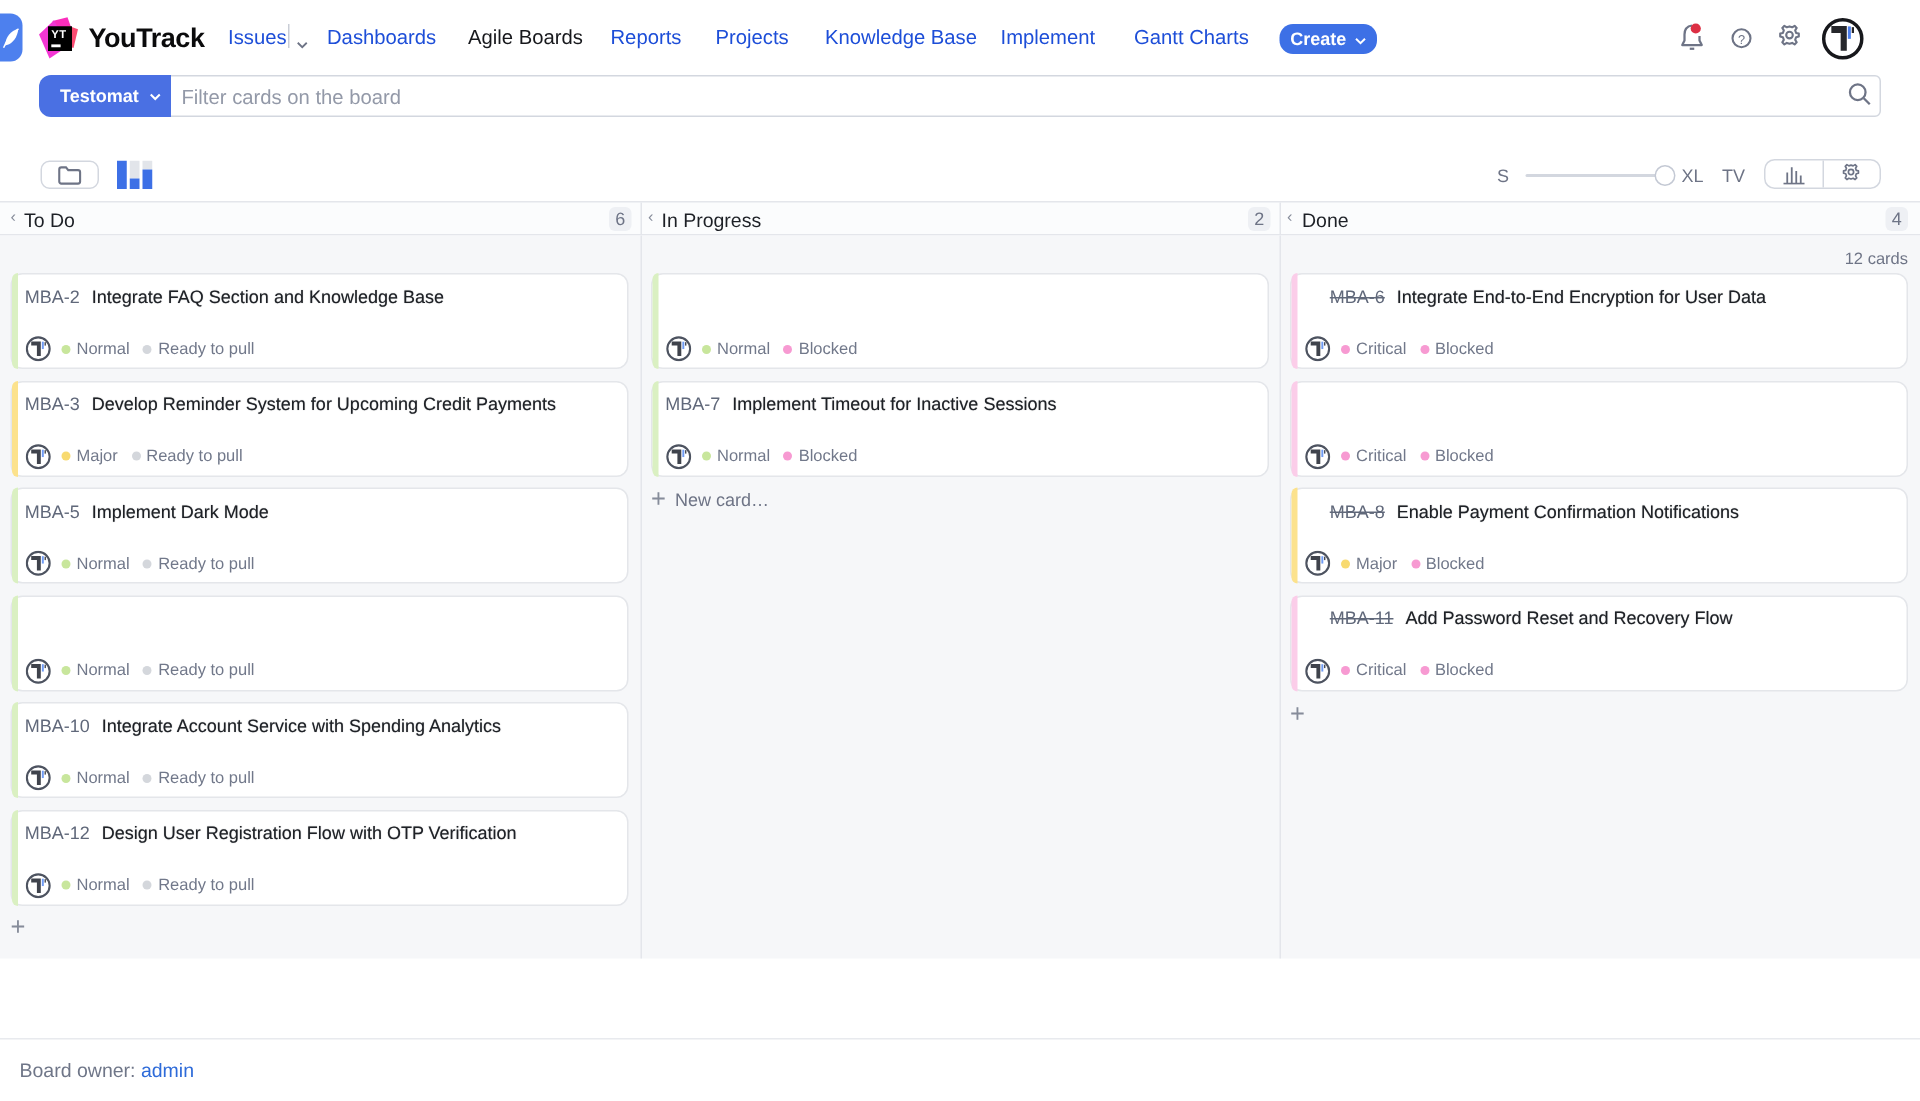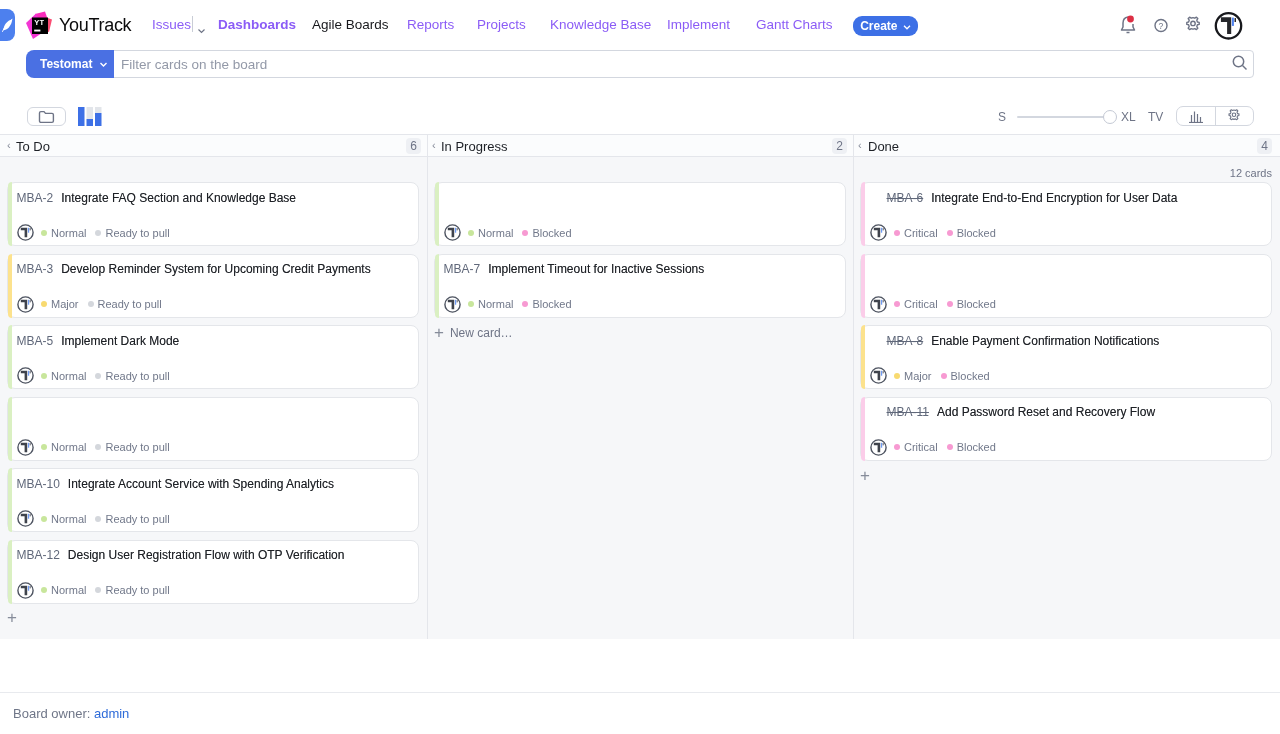--- a/index.html
+++ b/index.html
@@ -3,22 +3,22 @@
 <meta charset="utf-8">
 <style>
 * { margin:0; padding:0; box-sizing:border-box; }
 html,body { width:1280px; height:734px; font-family:"Liberation Sans",sans-serif; background:#fff; overflow:hidden; }
 .abs { position:absolute; }
 #page { position:relative; width:1020px; height:734px; }
 
 
 #sidetab { left:0; top:9px; width:15px; height:31.5px; background:#4d80ee; border-radius:0 8px 8px 0; }
 #ytlogo { left:25px; top:11px; }
-#brand { left:59px; top:15px; font-size:18px; font-weight:normal; color:#0b0b0c; letter-spacing:-0.3px; }
-.nav { top:17px; font-size:13.5px; color:#8b5cf6; }
+#brand { left:59px; top:15px; font-size:18px; font-weight:bold; color:#0b0b0c; letter-spacing:-0.3px; }
+.nav { top:17px; font-size:13.5px; color:#1d4ed8; }
 .nav.cur { color:#17181c; }
 #navdiv { left:192px; top:16px; width:1px; height:16px; background:#c9cdd6; }
 #navchev { left:197px; top:20px; }
 #createbtn { left:853px; top:16px; width:65px; height:20px; background:#3d70e6; border-radius:9px; color:#fff; font-size:12px; font-weight:bold; text-align:center; line-height:20px; }
 .topico { top:12px; }
 
 
 #projbtn { left:26px; top:50px; width:88px; height:28px; background:#4a70e3; border-radius:8px 0 0 8px; color:#fff; font-size:12px; font-weight:bold; line-height:28px; padding-left:14px; z-index:2; }
 #filter { left:113px; top:50px; width:1141px; height:28px; border:1px solid #d3d7df; border-radius:0 4px 4px 0; background:#fff; }
 #filterph { left:121px; top:57px; font-size:13.5px; color:#9399a8; }
@@ -89,21 +89,21 @@
       <text x="9.2" y="14.3" font-size="7.5" font-weight="bold" fill="#fff" font-family="Liberation Sans" letter-spacing="0.3">YT</text>
       <rect x="9.2" y="18.6" width="6.2" height="1.9" fill="#fff"></rect>
     </svg>
   </div>
   <div class="abs" id="brand">YouTrack</div>
   <div class="abs nav" style="left:152px;">Issues</div>
   <div class="abs" id="navdiv"></div>
   <div class="abs" id="navchev"><svg width="9" height="6" viewBox="0 0 9 6">
         <path d="M1.5 1.5 L4.5 4.5 L7.5 1.5" stroke="#6e7486" stroke-width="1.2" fill="none"></path>
       </svg></div>
-  <div class="abs nav" style="left:218px;font-weight:bold;">Dashboards</div>
+  <div class="abs nav" style="left:218px;">Dashboards</div>
   <div class="abs nav cur" style="left:312px;">Agile Boards</div>
   <div class="abs nav" style="left:407px;">Reports</div>
   <div class="abs nav" style="left:477px;">Projects</div>
   <div class="abs nav" style="left:550px;">Knowledge Base</div>
   <div class="abs nav" style="left:667px;">Implement</div>
   <div class="abs nav" style="left:756px;">Gantt Charts</div>
   <div class="abs" id="createbtn">Create <svg width="8" height="5" viewBox="0 0 8 5" style="margin-left:2px;">
         <path d="M1 0.8 L4 3.8 L7 0.8" stroke="#fff" stroke-width="1.3" fill="none"></path>
       </svg></div>
   <div class="abs topico" style="left:1118px;">

